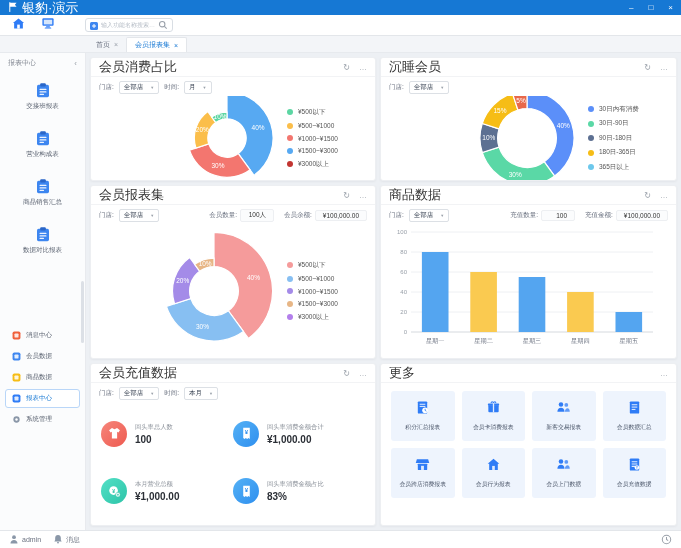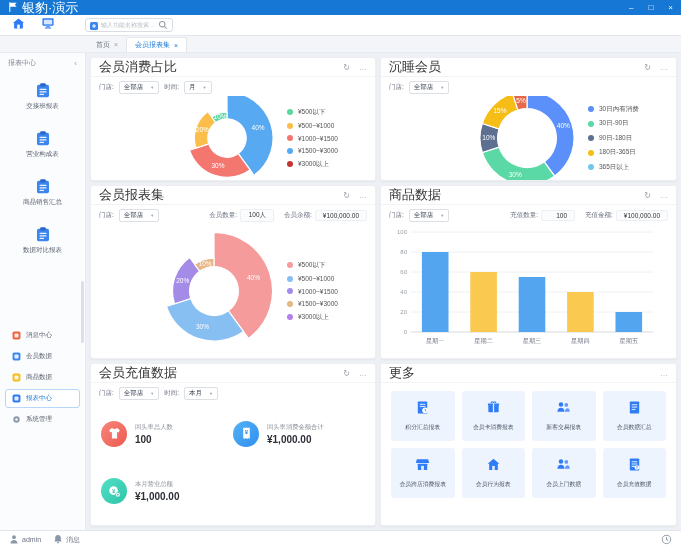--- a/index.html
+++ b/index.html
@@ -489,20 +489,32 @@
                   <text x="7" y="9.2" font-size="5.5" font-weight="bold" text-anchor="middle" fill="#2EC4A8">¥</text>
                   <circle cx="11.6" cy="11.4" r="2.5" fill="#fff" stroke="#2EC4A8" stroke-width=".6"></circle>
                   <path d="M10.4 11.4 h2.4 M11.6 10.2 v2.4" stroke="#2EC4A8" stroke-width=".7"></path>
                 </svg>
               </div>
               <div>
                 <div class="card-label">本月营业总额</div>
                 <div class="card-value">¥1,000.00</div>
               </div>
             </div>
+            <div class="card">
+              <div class="card-circle" style="background: linear-gradient(135deg, rgb(85, 177, 245), rgb(46, 143, 239));">
+                <svg width="15" height="15" viewBox="0 0 16 16">
+                  <path d="M4.5 1.8 h7 v12 l-1.4-.9 -1.4.9 -1.4-.9 -1.4.9 -1.4-.9 z" fill="#fff"></path>
+                  <text x="8" y="8.9" font-size="6.5" font-weight="bold" text-anchor="middle" fill="#2E8FEF">¥</text>
+                </svg>
+              </div>
+              <div>
+                <div class="card-label">回头率消费金额占比</div>
+                <div class="card-value">83%</div>
+              </div>
+            </div>
           </div>
       </section>
 
       <section class="panel">
         <div class="panel-head">
           <span class="p-title">更多</span>
           <span class="acts">
               <span>…</span>
             </span>
         </div>

